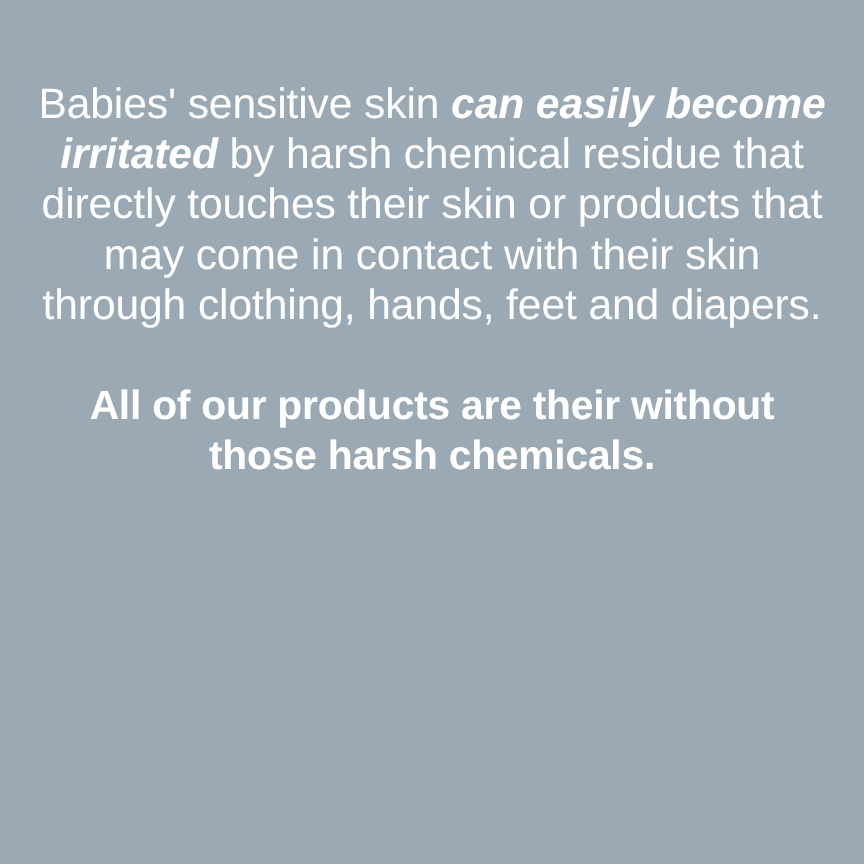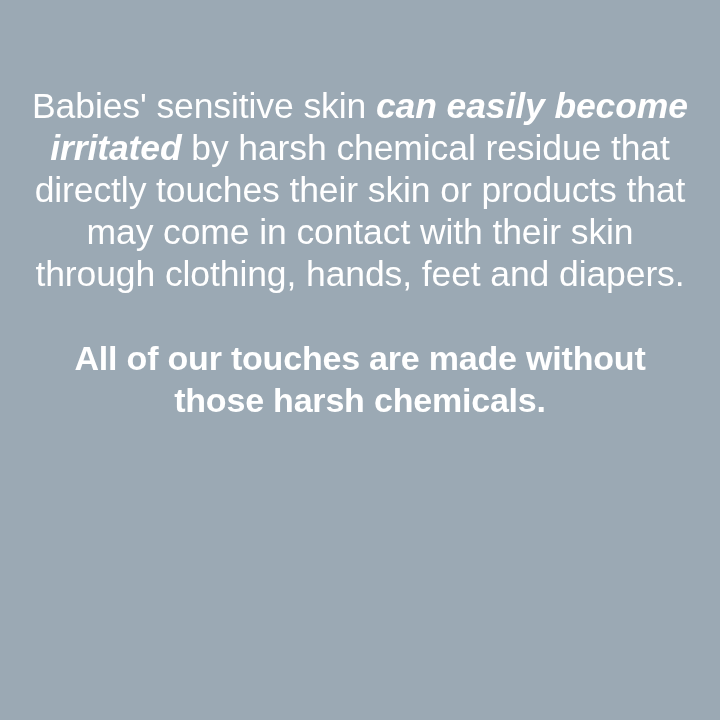--- a/index.html
+++ b/index.html
@@ -24,21 +24,21 @@
     background: #9ba9b4;
     display: flex;
     flex-direction: column;
     align-items: center;
     justify-content: flex-start;
   }
 
   #text-block {
     box-sizing: border-box;
     width: 660px;
-    margin-top: 85px;
+    margin-top: 65px;
     text-align: center;
     color: #ffffff;
   }
 
   .paragraph {
     margin: 0;
     text-align: center;
     color: #ffffff;
     letter-spacing: -0.1px;
   }
@@ -72,17 +72,17 @@
 <body>
 
 <div id="slide">
 
   <div id="text-block">
 
     <p class="paragraph" id="body-paragraph"><span>Babies' sensitive skin </span><span class="emphasis">can easily become irritated</span><span> by harsh chemical residue that directly touches their skin or products that may come in contact with their skin through clothing, hands, feet and diapers.</span></p>
 
     <div id="spacer"></div>
 
-    <p class="paragraph" id="closing-paragraph">All of our touches are made without those harsh chemicals.</p>
+    <p class="paragraph" id="closing-paragraph">All of our products are their without those harsh chemicals.</p>
 
   </div>
 
 </div>
 
 </body></html>

